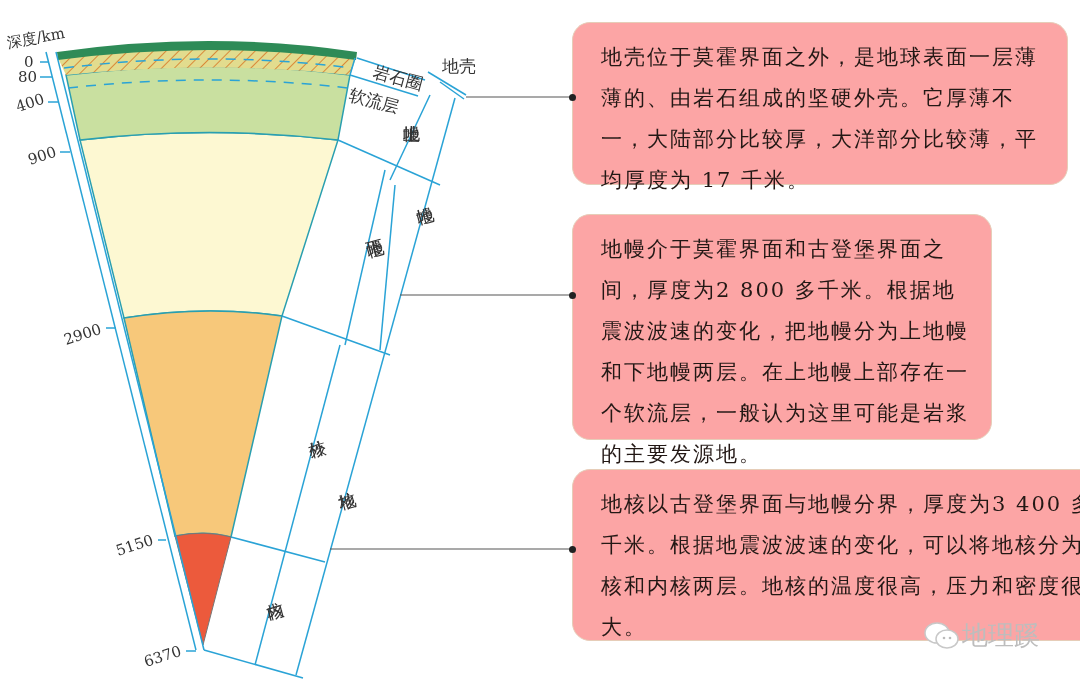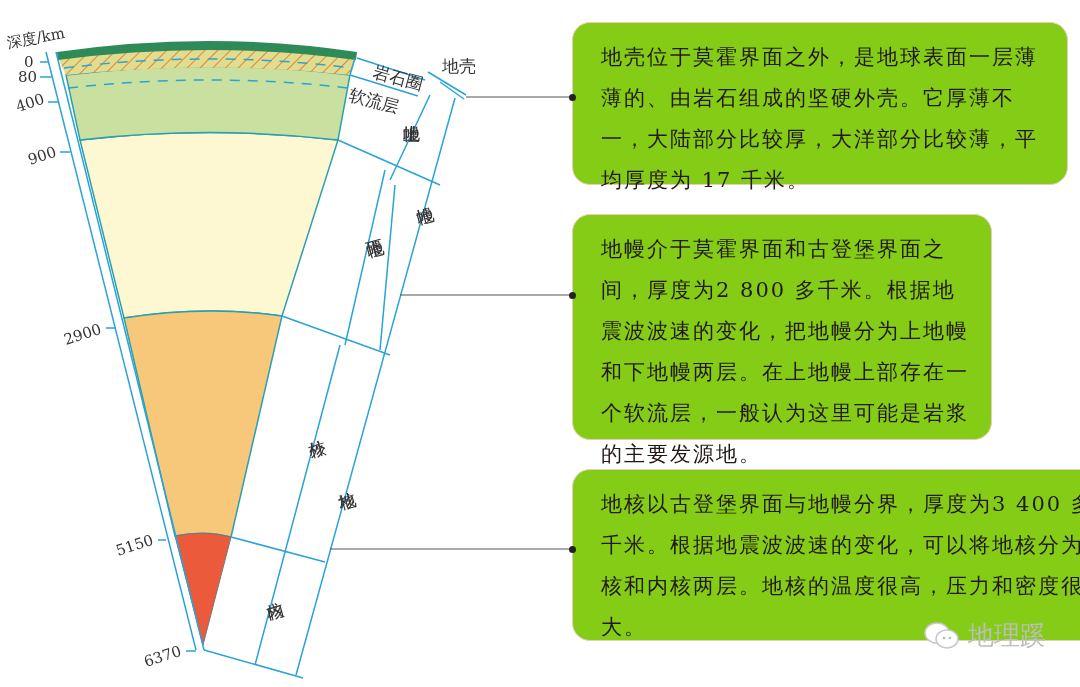--- a/index.html
+++ b/index.html
@@ -1,23 +1,23 @@
 <!DOCTYPE html>
 <html><head>
 <meta charset="utf-8">
 <style>
   html,body{margin:0;padding:0;background:#ffffff;}
   body{width:1080px;height:687px;position:relative;overflow:hidden;font-family:"DejaVu Serif","Liberation Serif",serif;}
   #diagram{position:absolute;left:0;top:0;width:1080px;height:687px;}
-  .box{position:absolute;background:#84cc16;border:1.5px solid #e6cdb8;border-radius:18px;box-sizing:border-box;
+  .box{position:absolute;background:#fca5a5;border:1.5px solid #e6cdb8;border-radius:18px;box-sizing:border-box;
        padding:14px 22px 10px 28px;color:#231815;font-size:21px;line-height:41px;letter-spacing:2px;}
   .box p{margin:0;}
   .dot{position:absolute;width:7px;height:7px;border-radius:50%;background:#222;}
   .lbl{font-family:"DejaVu Serif","Liberation Serif",serif;fill:#333;}
-  .watermark{position:absolute;left:922px;top:618px;display:flex;align-items:center;gap:6px;color:#bdbdbd;font-size:26px;font-family:Liberation Serif, serif;}
+  .watermark{position:absolute;left:922px;top:618px;display:flex;align-items:center;gap:0;color:#bdbdbd;font-size:26px;font-family:Liberation Serif, serif;}
 </style>
 </head>
 <body>
 
 <svg id="diagram" viewBox="0 0 1080 687" xmlns="http://www.w3.org/2000/svg">
   <defs>
     <pattern id="hatch" patternUnits="userSpaceOnUse" width="9" height="9" patternTransform="rotate(45)">
       <rect width="9" height="9" fill="#e2dc8e"></rect>
       <line x1="0" y1="0" x2="0" y2="9" stroke="#d98a3a" stroke-width="2"></line>
     </pattern>

